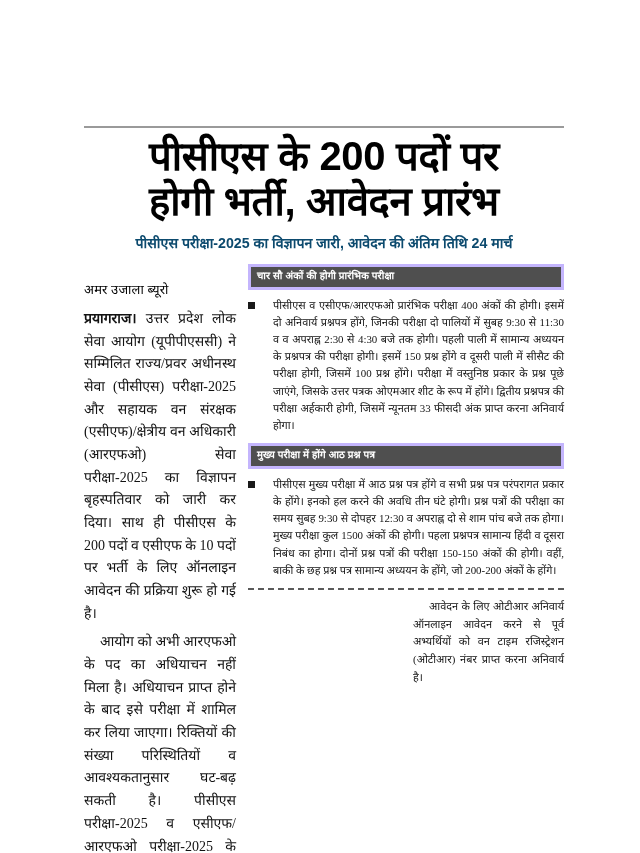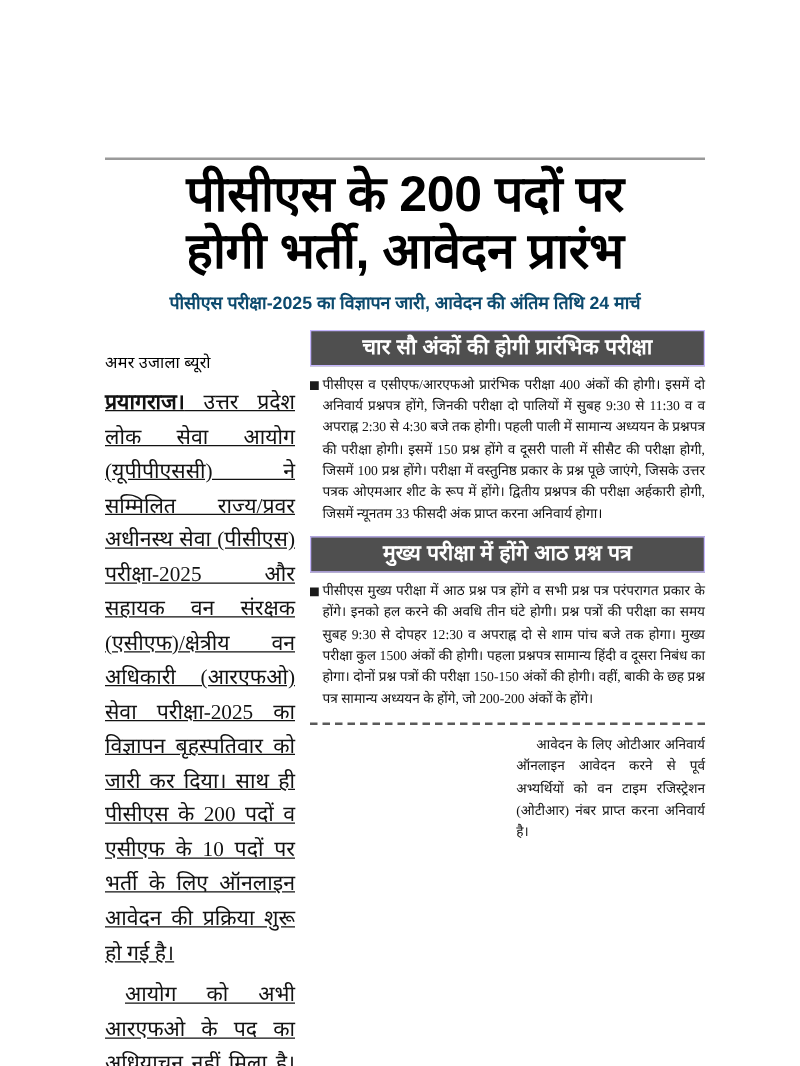--- a/index.html
+++ b/index.html
@@ -89,59 +89,58 @@
   .byline {
     font-family: "Liberation Serif", "DejaVu Serif", serif;
     font-weight: 400;
     font-size: 13px;
     color: #000000;
     margin: 16px 0 10px 0;
     letter-spacing: 0.2px;
   }
 
   .lead-para {
-    font-size: 17px;
+    font-size: 14px;
     line-height: 1.62;
     text-align: justify;
     text-justify: inter-word;
     margin: 0 0 6px 0;
     color: #121212;
     hyphens: none;
-    text-decoration: underline;
   }
   .lead-para .dateline {
     font-weight: 700;
   }
   .lead-para.indent {
     text-indent: 16px;
   }
 
   
   .bar {
     background: #4f4f4f;
-    border: 1px solid #c4b5fd;
+    border: 3px solid #c4b5fd;
     color: #ffffff;
-    text-align: center;
+    text-align: left;
     font-family: "Liberation Sans", "DejaVu Sans", sans-serif;
     font-weight: 700;
-    font-size: 17px;
+    font-size: 10px;
     line-height: 1.05;
     padding: 4px 6px 5px 6px;
     box-sizing: border-box;
     white-space: nowrap;
     letter-spacing: 0.1px;
   }
   .bar.second {
     margin-top: 9px;
   }
 
   
   .bullet-block {
     display: flex;
-    gap: 3px;
+    gap: 18px;
     margin-top: 7px;
   }
   .bullet-mark {
     flex: 0 0 auto;
     width: 7px;
     height: 7px;
     background: #1a1a1a;
     margin-top: 5px;
   }
   .bullet-text {

